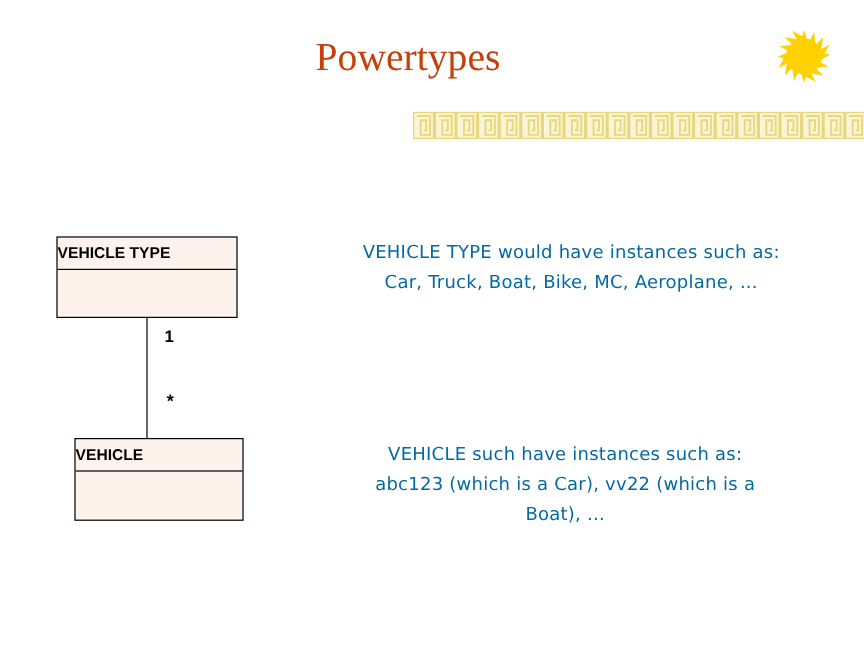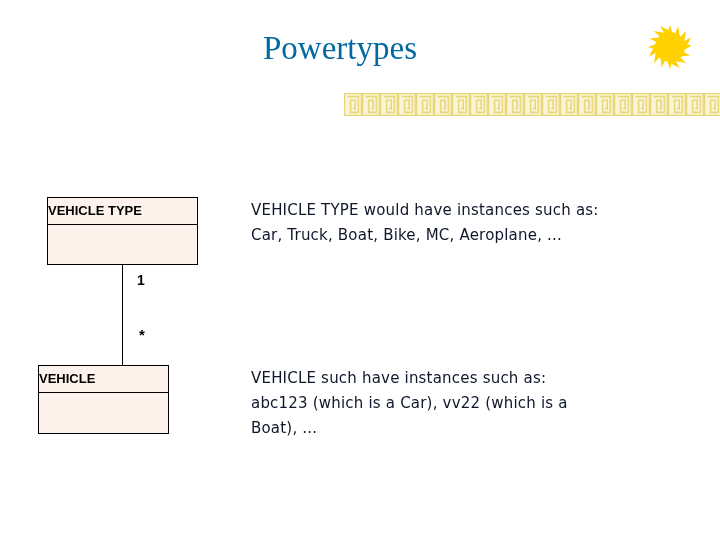--- a/index.html
+++ b/index.html
@@ -24,21 +24,21 @@
   
   #slide-title {
     position: absolute;
     left: 0;
     top: 28px;
     width: 680px;
     text-align: center;
     font-family: "Liberation Serif", "DejaVu Serif", serif;
     font-size: 33px;
     font-weight: 400;
-    color: #0369a1;
+    color: #c2410c;
     letter-spacing: 0px;
     line-height: 40px;
   }
 
   
   #sun-decoration {
     position: absolute;
     left: 645px;
     top: 22px;
     width: 50px;
@@ -82,23 +82,23 @@
     height: 100%;
   }
 
   #entity-vehicle-type {
     left: 47px;
     top: 197px;
     width: 151px;
     height: 68px;
   }
   #entity-vehicle {
-    left: 38px;
+    left: 62px;
     top: 365px;
-    width: 131px;
+    width: 141px;
     height: 69px;
   }
 
   
   #association-line {
     position: absolute;
     left: 122px;
     top: 264px;
     width: 0px;
     height: 102px;
@@ -124,24 +124,25 @@
     font-weight: 700;
     line-height: 16px;
   }
 
   
   .description {
     position: absolute;
     font-family: "DejaVu Sans", "Liberation Sans", sans-serif;
     font-size: 15px;
     font-weight: 400;
-    color: #0f172a;
+    color: #0369a1;
     line-height: 25px;
     letter-spacing: 0.2px;
     white-space: pre-line;
+    text-align: center;
   }
   #description-vehicle-type {
     left: 251px;
     top: 198px;
     width: 450px;
   }
   #description-vehicle {
     left: 251px;
     top: 366px;
     width: 440px;

